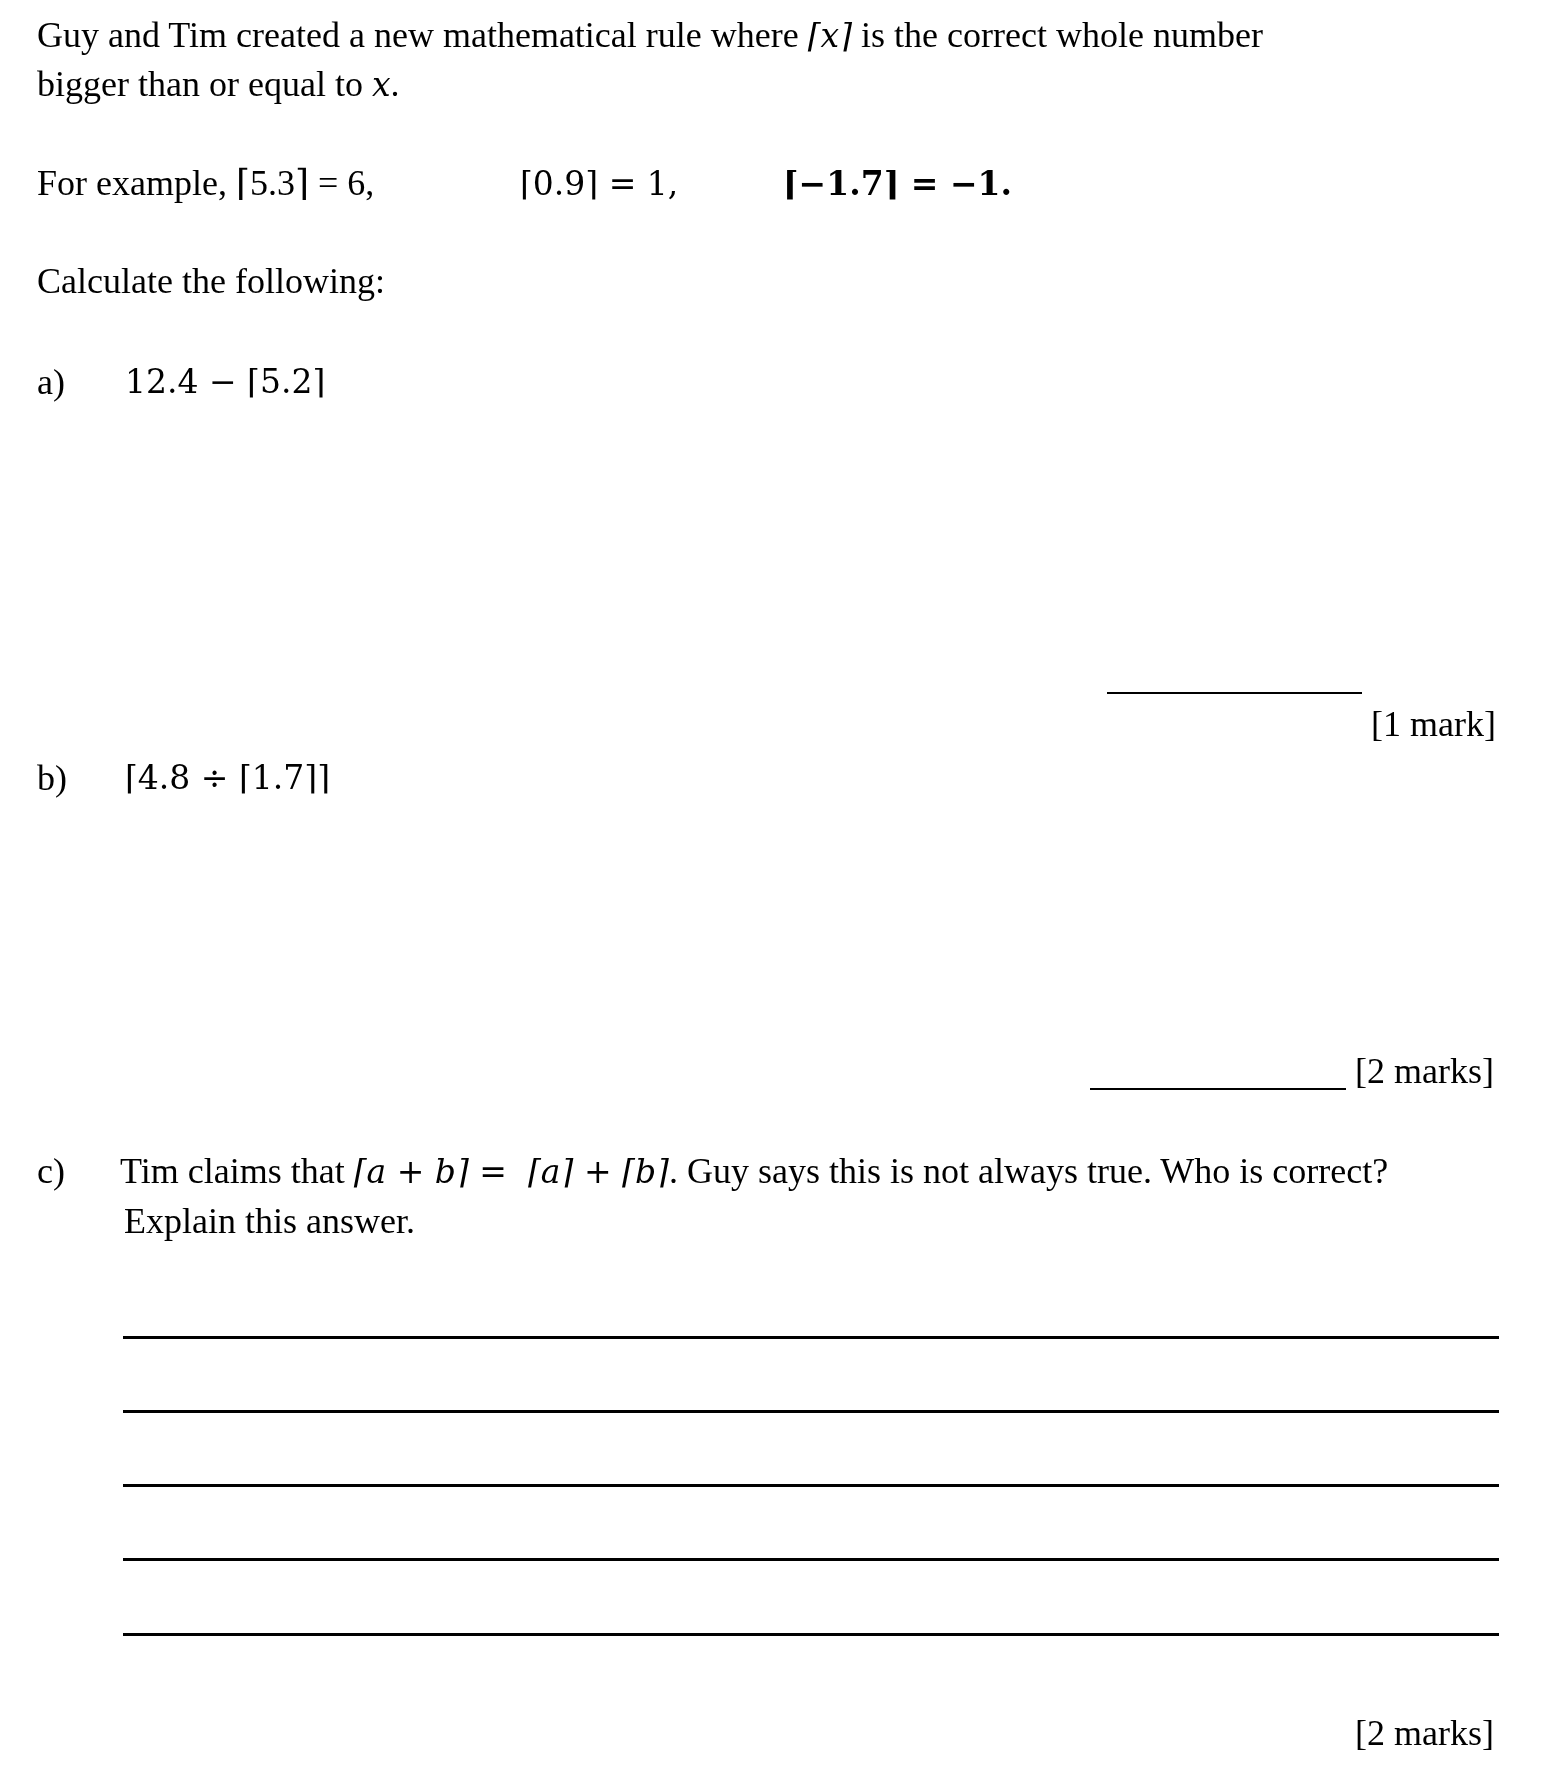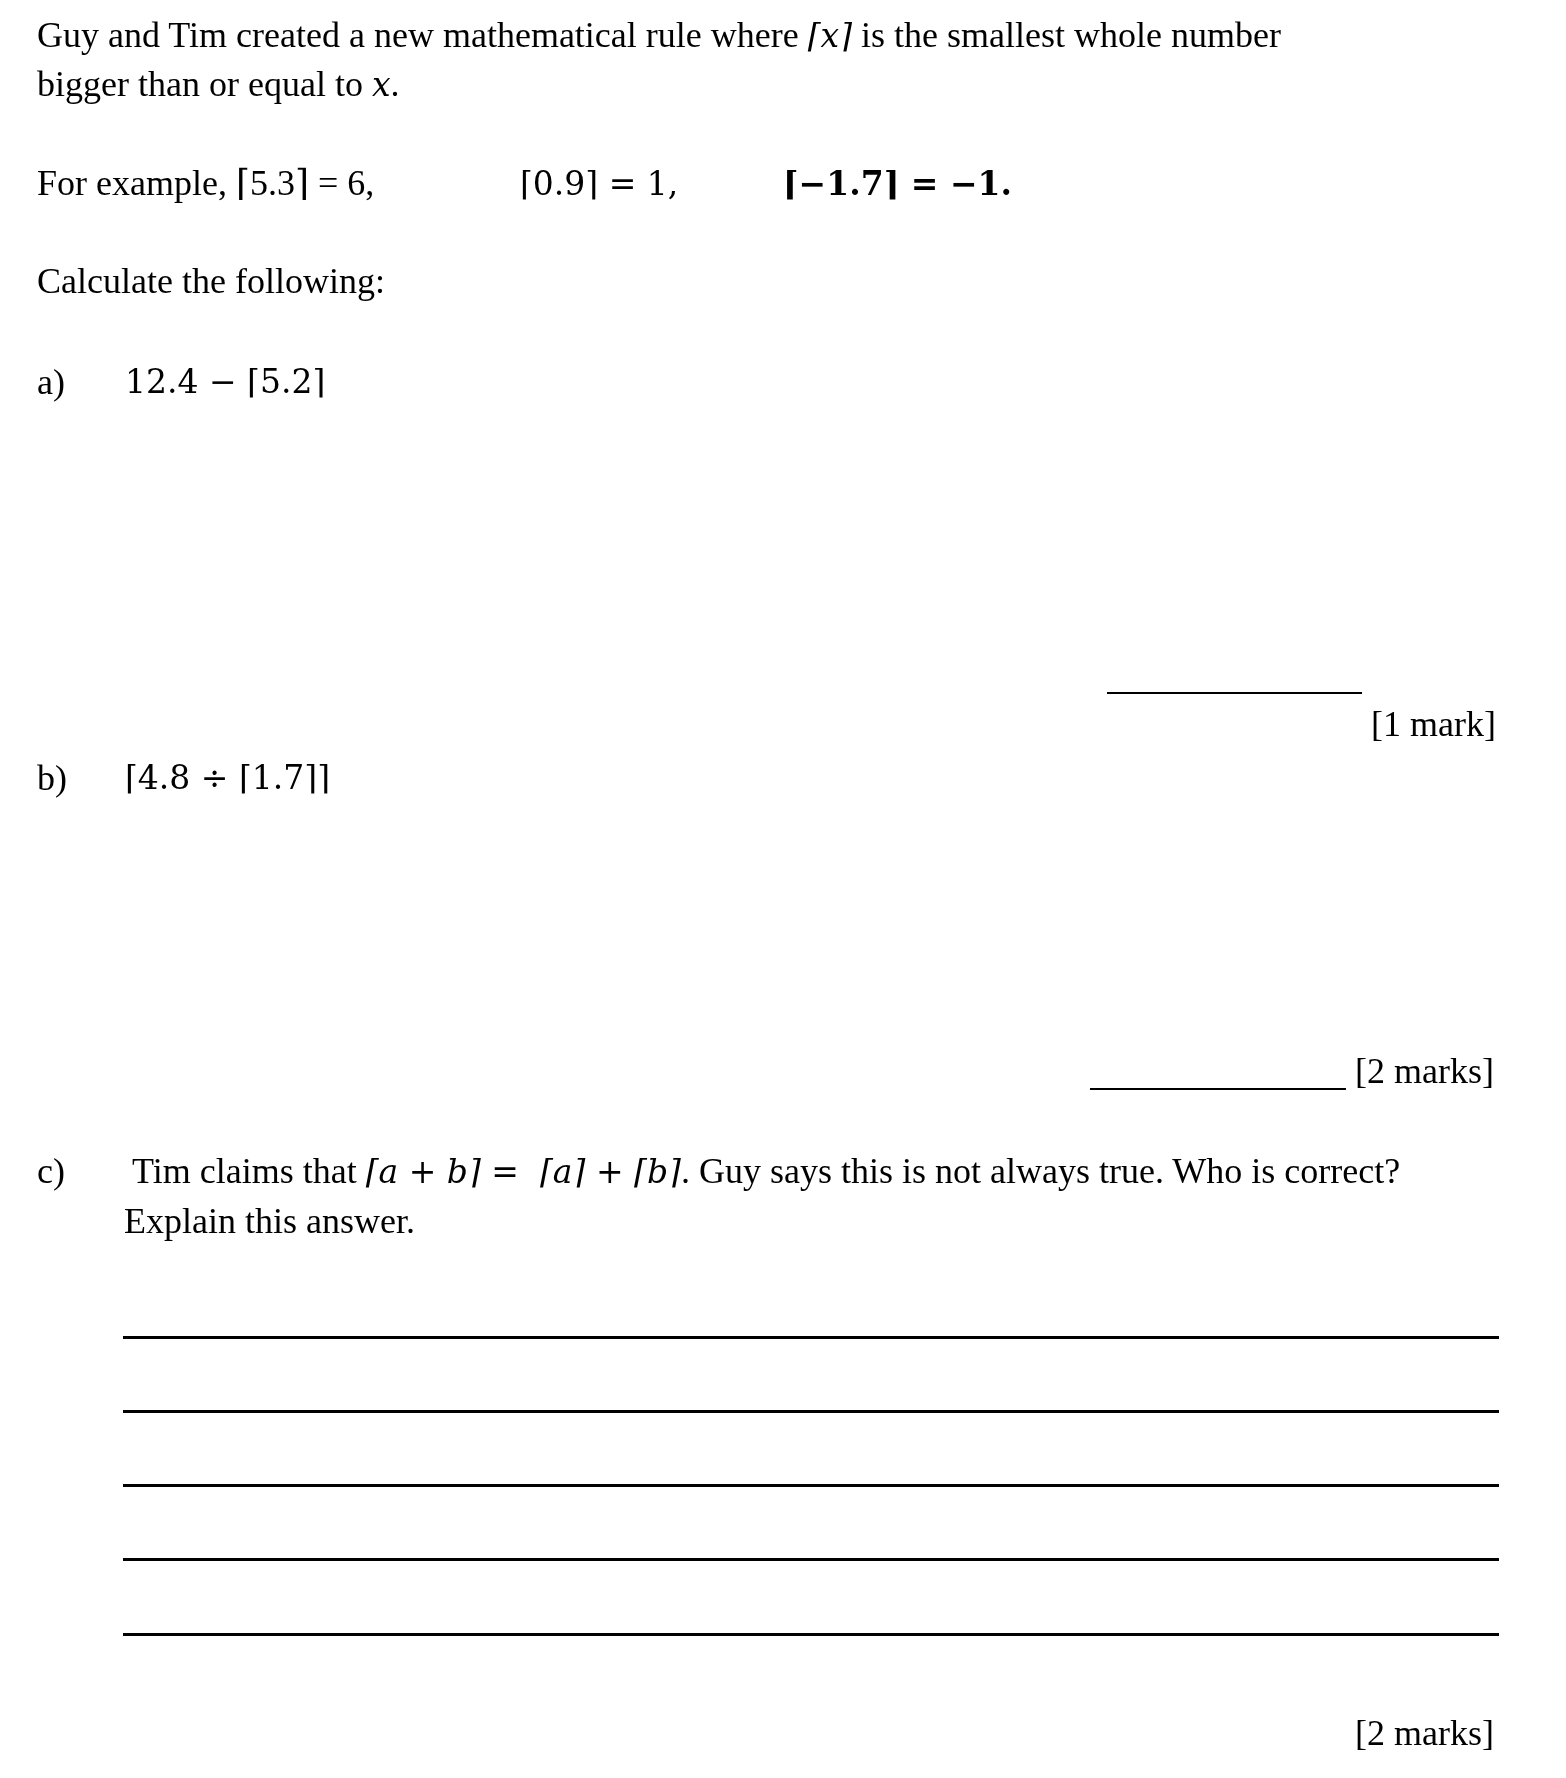--- a/index.html
+++ b/index.html
@@ -8,21 +8,21 @@
   .t { position: absolute; white-space: nowrap; font-size: 36px; line-height: 1; }
   .m { font-family: "DejaVu Serif", "Liberation Serif", serif; font-size: 33px; }
   .i { font-style: italic; }
   .rule { position: absolute; height: 3px; background: #000; }
   .ans { position: absolute; height: 2px; background: #000; }
 </style>
 </head>
 <body>
 
 <div class="t" style="left:37px; top:17px;">
-  <span>Guy and Tim created a new mathematical rule where </span><span class="m i">⌈x⌉</span><span> is the smallest whole number</span>
+  <span>Guy and Tim created a new mathematical rule where </span><span class="m i">⌈x⌉</span><span> is the correct whole number</span>
 </div>
 <div class="t" style="left:37px; top:66px;text-align:right;">
   <span>bigger than or equal to </span><span class="m i">x</span><span>.</span>
 </div>
 
 <div class="t" style="left:37px; top:165px;">
   <span>For example, </span><span>⌈5.3⌉ = 6,</span>
 </div>
 <div class="t m" style="left:520px; top:167px;">⌈0.9⌉ = 1,</div>
 <div class="t m" style="left:783px; top:167px;font-weight:bold;">⌈−1.7⌉ = −1.</div>
@@ -33,21 +33,21 @@
 <div class="t m" style="left:125px; top:365px;text-align:center;">12.4 − ⌈5.2⌉</div>
 <div class="ans" style="left:1107px; top:692px; width:255px;"></div>
 <div class="t" style="left:1371px; top:658px;margin-top:48px;">[1 mark]</div>
 
 <div class="t" style="left:37px; top:760px;">b)</div>
 <div class="t m" style="left:125px; top:761px;">⌈4.8 ÷ ⌈1.7⌉⌉</div>
 <div class="ans" style="left:1090px; top:1088px; width:256px;"></div>
 <div class="t" style="left:1355px; top:1053px;">[2 marks]</div>
 
 <div class="t" style="left:37px; top:1153px;">c)</div>
-<div class="t" style="left:132px; top:1153px;text-align:center;">
+<div class="t" style="left:120px; top:1153px;text-align:center;">
   <span>Tim claims that </span><span class="m i" style="white-space:pre;">⌈a + b⌉ =  ⌈a⌉ + ⌈b⌉</span><span>. Guy says this is not always true. Who is correct?</span>
 </div>
 <div class="t" style="left:124px; top:1203px;">Explain this answer.</div>
 
 <div class="rule" style="left:123px; top:1336px; width:1376px;"></div>
 <div class="rule" style="left:123px; top:1410px; width:1376px;"></div>
 <div class="rule" style="left:123px; top:1484px; width:1376px;"></div>
 <div class="rule" style="left:123px; top:1558px; width:1376px;"></div>
 <div class="rule" style="left:123px; top:1633px; width:1376px;"></div>
 

